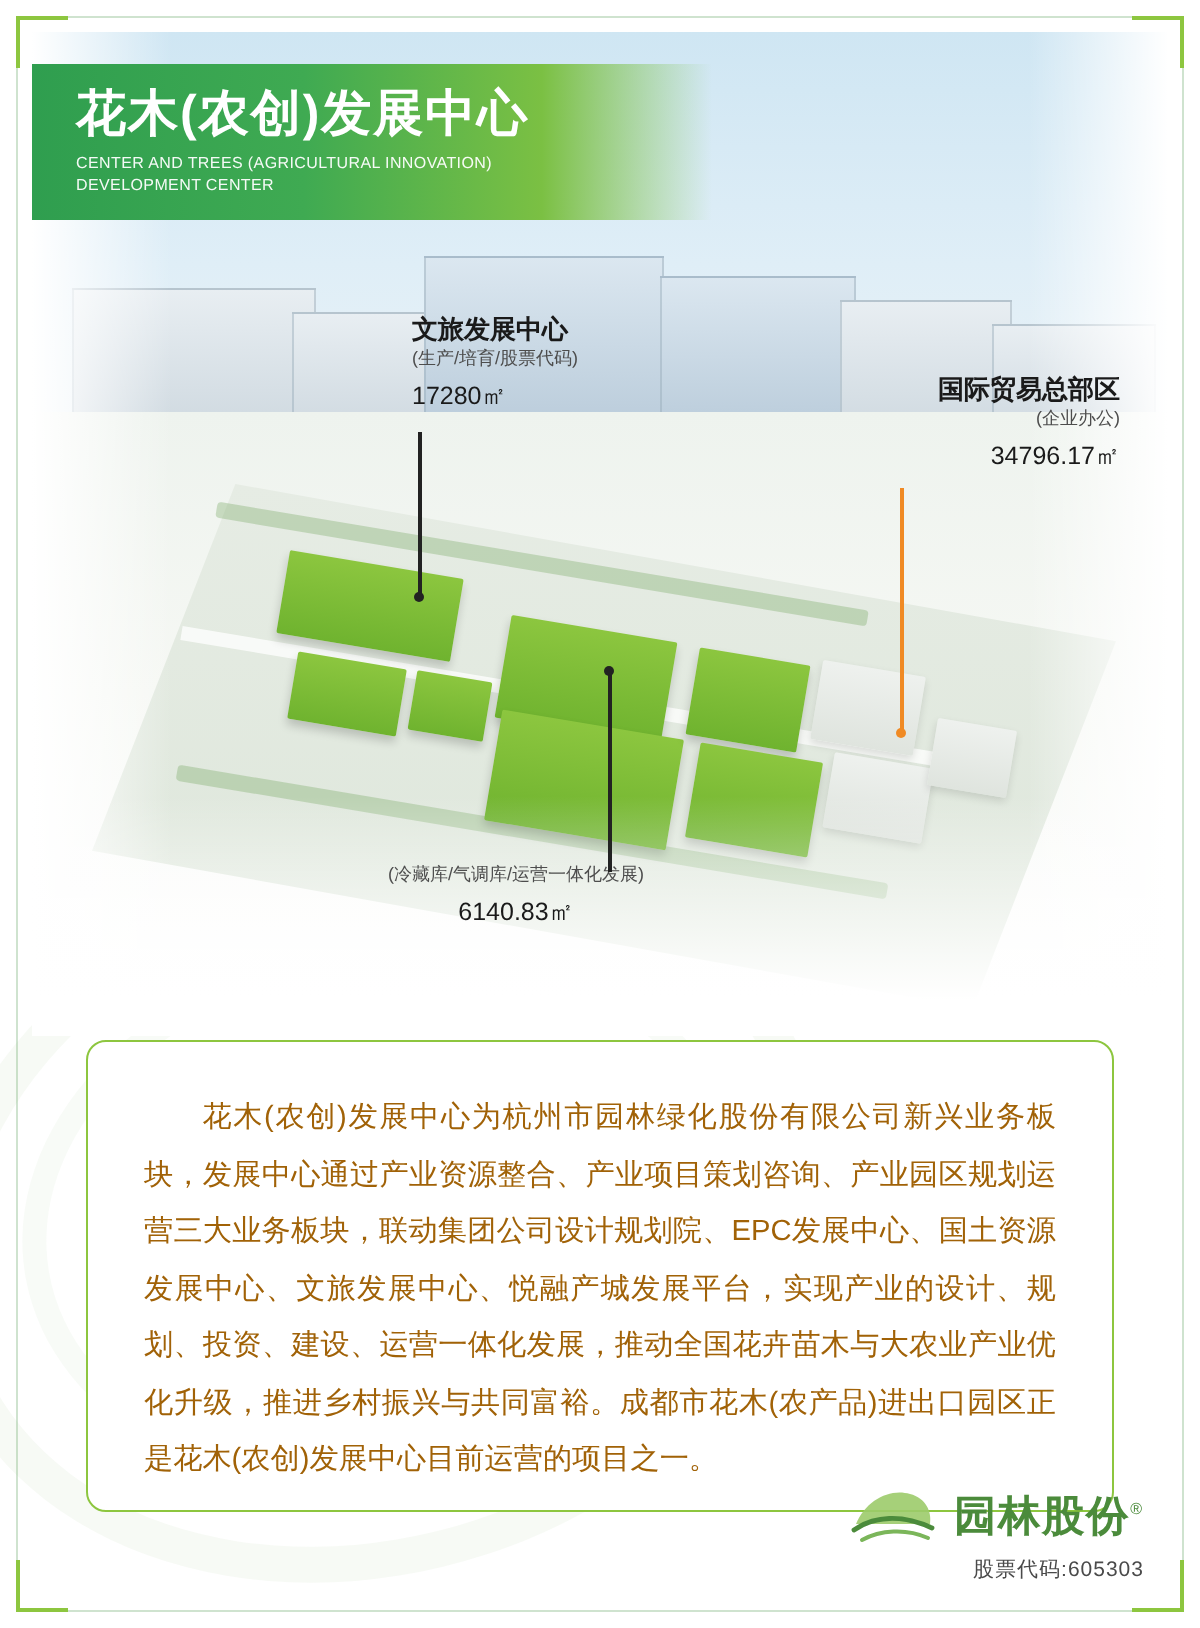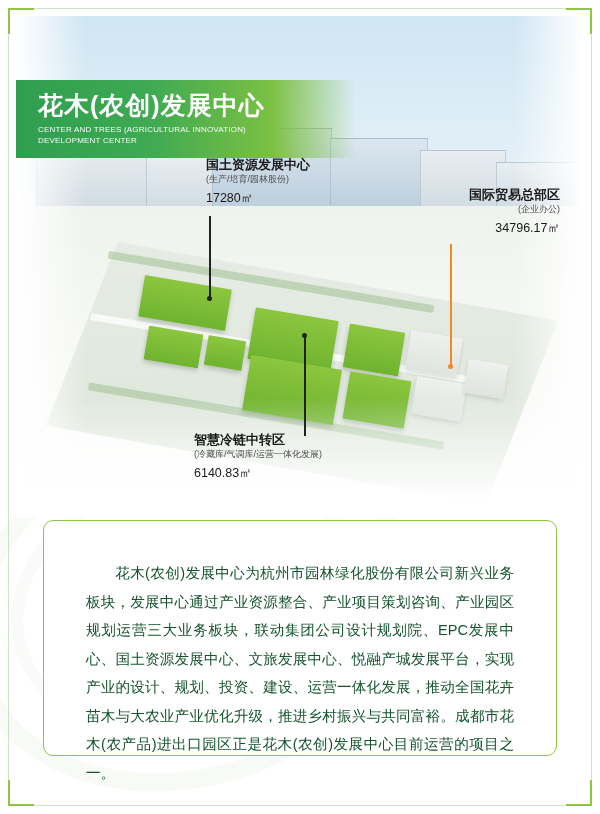--- a/index.html
+++ b/index.html
@@ -98,21 +98,20 @@
 
   
   .title-banner {
     position: absolute;
     left: 0; top: 16px;
     width: 340px; height: 78px;
     background: linear-gradient(90deg,#2f9e4f 0%, #3faa52 40%, #7bc043 75%, rgba(140,198,63,0.0) 100%);
     padding: 10px 0 0 22px;
     box-sizing: border-box;
     color: #ffffff;
-    margin-top: 48px;
   }
   .title-cn {
     font-size: 25px;
     font-weight: bold;
     letter-spacing: 1px;
     line-height: 30px;
   }
   .title-en {
     font-size: 8px;
     line-height: 11px;
@@ -197,25 +196,25 @@
   .text-card {
     position: absolute;
     left: 43px; top: 520px;
     width: 514px; height: 236px;
     border: 1.5px solid #8dc63f;
     border-radius: 10px;
     box-sizing: border-box;
     background: #ffffff;
   }
   .text-card p {
-    margin: 16px;
+    margin: 2px;
     padding: 22px 26px 0 26px;
     font-size: 14.6px;
     line-height: 28.5px;
-    color: #14532d;
+    color: #a16207;
     text-align: justify;
     text-indent: 2em;
     font-family: "Liberation Sans", sans-serif;
   }
 
   
   .footer {
     position: absolute;
     right: 28px; bottom: 22px;
     text-align: right;
@@ -301,42 +300,56 @@
     <div class="hero-fade-right"></div>
     <div class="hero-fade-bottom"></div>
 
     <div class="title-banner">
       <div class="title-cn">花木(农创)发展中心</div>
       <div class="title-en">CENTER AND TREES (AGRICULTURAL INNOVATION)</div>
       <div class="title-en" style="margin-top:0;">DEVELOPMENT CENTER</div>
     </div>
 
     <div class="callout" style="left:190px; top:140px;">
-      <div class="c-title">国土资源发展中心</div>
-      <div class="c-sub">(生产/培育/园林股份)</div>
+      <div class="c-title">文旅发展中心</div>
+      <div class="c-sub">(生产/培育/股票代码)</div>
       <div class="c-area">17280㎡</div>
     </div>
     <div class="leader" style="left:193px; top:200px; height:82px;"></div>
     <div class="leader-dot" style="left:190.5px; top:280px;"></div>
 
     <div class="callout right-align" style="right:24px; top:170px;">
       <div class="c-title">国际贸易总部区</div>
       <div class="c-sub">(企业办公)</div>
       <div class="c-area">34796.17㎡</div>
     </div>
     <div class="leader orange" style="left:434px; top:228px; height:122px;"></div>
     <div class="leader-dot orange" style="left:431.5px; top:348px;"></div>
 
     <div class="callout" style="left:178px; top:415px;">
-      <div class="c-title">智慧冷链中转区</div>
       <div class="c-sub">(冷藏库/气调库/运营一体化发展)</div>
-      <div class="c-area" style="text-align:left;">6140.83㎡</div>
+      <div class="c-area" style="text-align:center;">6140.83㎡</div>
     </div>
     <div class="leader" style="left:288px; top:320px; height:100px;"></div>
     <div class="leader-dot" style="left:285.5px; top:317px;"></div>
   </div>
 
   <div class="text-card">
     <p>花木(农创)发展中心为杭州市园林绿化股份有限公司新兴业务板块，发展中心通过产业资源整合、产业项目策划咨询、产业园区规划运营三大业务板块，联动集团公司设计规划院、EPC发展中心、国土资源发展中心、文旅发展中心、悦融产城发展平台，实现产业的设计、规划、投资、建设、运营一体化发展，推动全国花卉苗木与大农业产业优化升级，推进乡村振兴与共同富裕。成都市花木(农产品)进出口园区正是花木(农创)发展中心目前运营的项目之一。</p>
   </div>
 
+  <div class="footer">
+    <div class="logo-row">
+      <div class="logo-mark">
+        <svg width="44" height="34" viewBox="0 0 44 34" xmlns="http://www.w3.org/2000/svg">
+          <path d="M3 22 C8 10, 20 4, 30 7 C38 9, 41 16, 40 22 Z" fill="#9ccb6a" opacity="0.9"></path>
+          <path d="M2 25 C12 18, 26 17, 41 24" stroke="#4b8b3b" stroke-width="2.4" fill="none" stroke-linecap="round"></path>
+          <path d="M6 30 C15 25, 28 24, 39 29" stroke="#7bb65a" stroke-width="2" fill="none" stroke-linecap="round"></path>
+        </svg>
+      </div>
+      <div class="logo-name">
+        <span>园林股份</span><span class="logo-reg">®</span>
+      </div>
+    </div>
+    <div class="stock-code">股票代码:605303</div>
+  </div>
 
 </div>
 
 </body></html>

